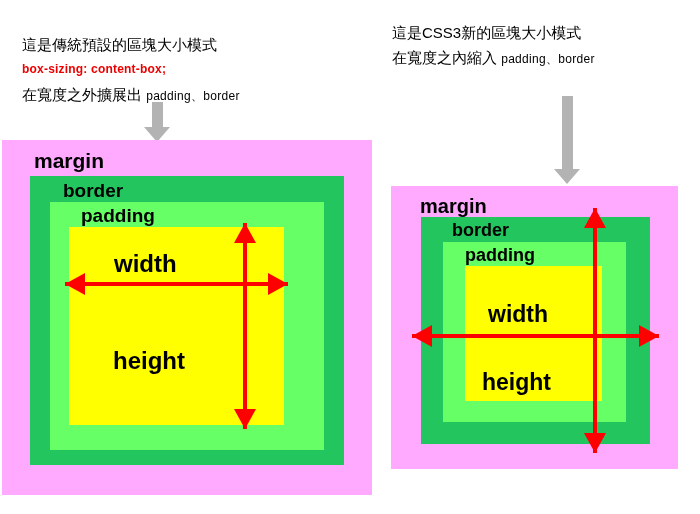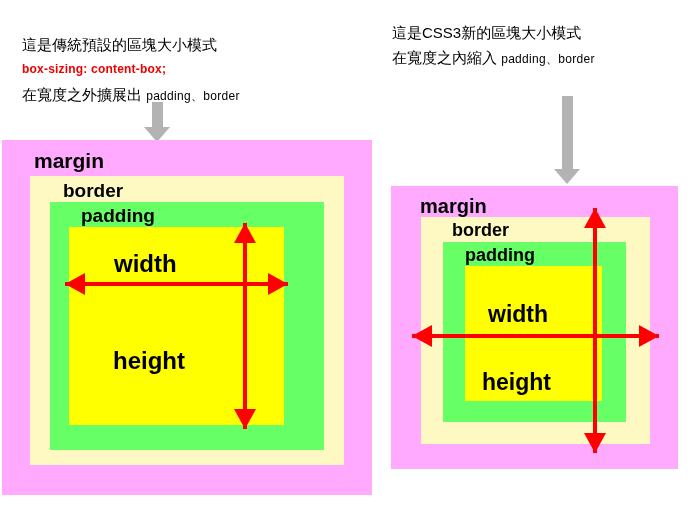--- a/index.html
+++ b/index.html
@@ -78,21 +78,21 @@
 
   .margin-box {
     position: absolute;
     background: #ffaaff;
     left: 0;
     top: 0;
     text-align: center;
   }
   .border-box {
     position: absolute;
-    background: #fef9c3;
+    background: #22c55e;
   }
   .padding-box {
     position: absolute;
     background: #66ff66;
   }
   .content-box {
     position: absolute;
     background: #ffff00;
   }
 

